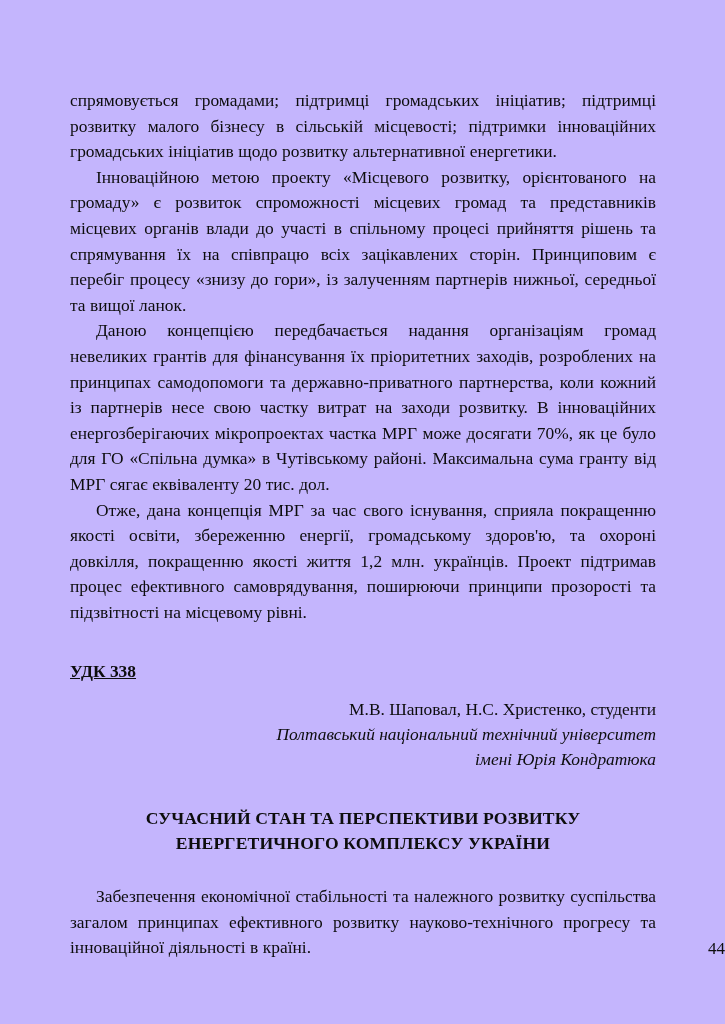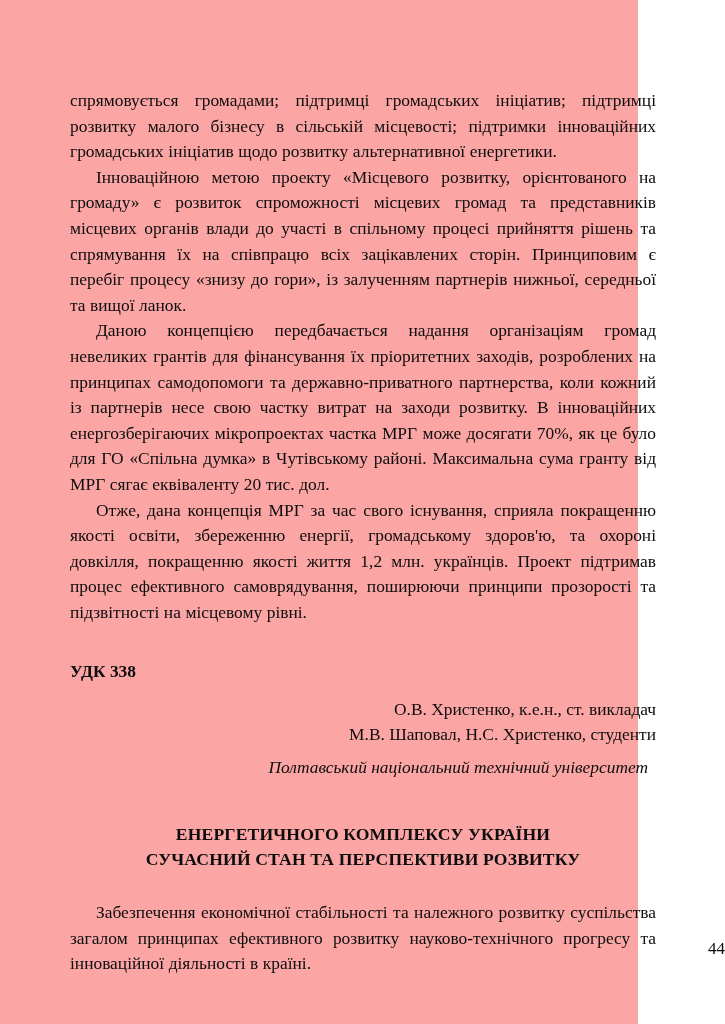--- a/index.html
+++ b/index.html
@@ -15,23 +15,23 @@
     overflow: hidden;
     font-family: "Liberation Serif", "DejaVu Serif", serif;
     color: #0d0d0d;
     -webkit-font-smoothing: antialiased;
   }
 
   .page {
     position: absolute;
     left: 0;
     top: 0;
-    width: 638px;
+    width: 725px;
     height: 1024px;
-    background: #fca5a5;
+    background: #c4b5fd;
   }
 
   .text-column {
     position: absolute;
     left: 70px;
     top: 88px;
     width: 586px;
   }
 
   p.body-par {
@@ -51,37 +51,38 @@
   }
 
   
   .udk {
     margin: 0;
     padding: 0;
     font-size: 17.4px;
     line-height: 25.6px;
     font-weight: bold;
     text-align: left;
+    text-decoration: underline;
   }
 
   .spacer-before-udk { height: 34px; }
   .spacer-after-udk  { height: 12px; }
 
   .author-block {
     text-align: right;
     font-size: 17.4px;
     line-height: 25.0px;
   }
   .author-line {
     margin: 0;
     padding: 0;
     white-space: nowrap;
   }
   .affiliation-line {
-    margin: 8px;
+    margin: 0;
     padding: 0;
     font-style: italic;
     white-space: nowrap;
   }
 
   .spacer-before-title { height: 34px; }
 
   .article-title {
     text-align: center;
     font-weight: bold;
@@ -121,30 +122,30 @@
 
     <p class="body-par">Отже, дана концепція МРГ за час свого існування, сприяла покращенню якості освіти, збереженню енергії, громадському здоров'ю, та охороні довкілля, покращенню якості життя 1,2 млн. українців. Проект підтримав процес ефективного самоврядування, поширюючи принципи прозорості та підзвітності на місцевому рівні.</p>
 
     <div class="spacer-before-udk"></div>
 
     <p class="udk">УДК 338</p>
 
     <div class="spacer-after-udk"></div>
 
     <div class="author-block">
-      <p class="author-line">О.В. Христенко, к.е.н., ст. викладач</p>
       <p class="author-line">М.В. Шаповал, Н.С. Христенко, студенти</p>
       <p class="affiliation-line">Полтавський національний технічний університет</p>
+      <p class="affiliation-line">імені Юрія Кондратюка</p>
     </div>
 
     <div class="spacer-before-title"></div>
 
     <div class="article-title">
+      <span class="title-line">СУЧАСНИЙ СТАН ТА ПЕРСПЕКТИВИ РОЗВИТКУ</span>
       <span class="title-line">ЕНЕРГЕТИЧНОГО КОМПЛЕКСУ УКРАЇНИ</span>
-      <span class="title-line">СУЧАСНИЙ СТАН ТА ПЕРСПЕКТИВИ РОЗВИТКУ</span>
     </div>
 
     <div class="spacer-after-title"></div>
 
     <p class="body-par">Забезпечення економічної стабільності та належного розвитку суспільства загалом принципах ефективного розвитку науково-технічного прогресу та інноваційної діяльності в країні.</p>
 
   </div>
 
   <div class="page-number">44</div>
 

